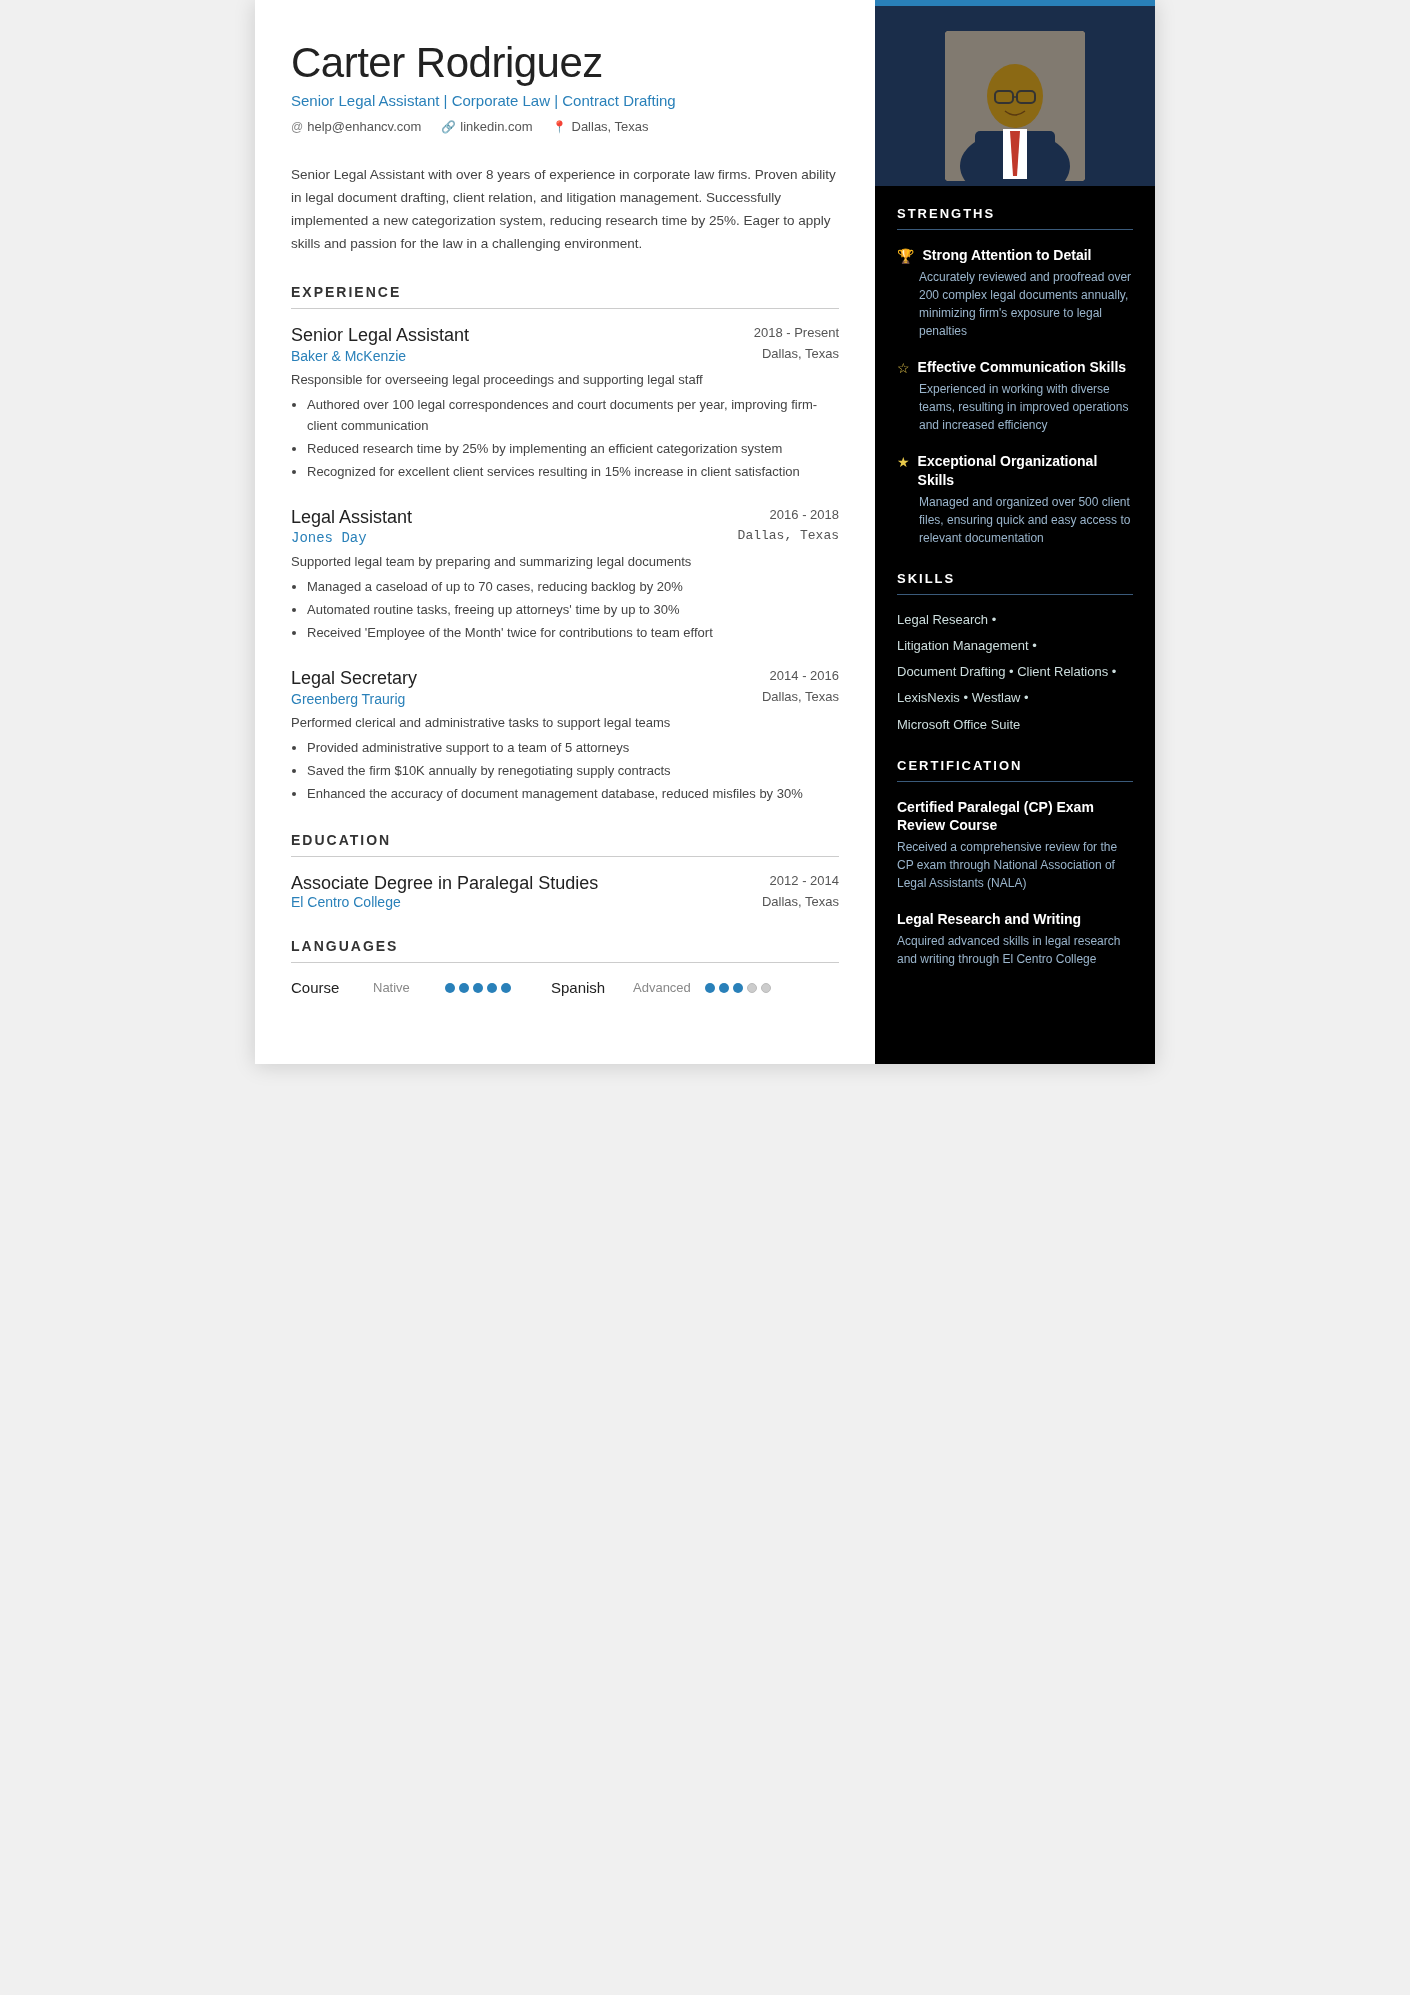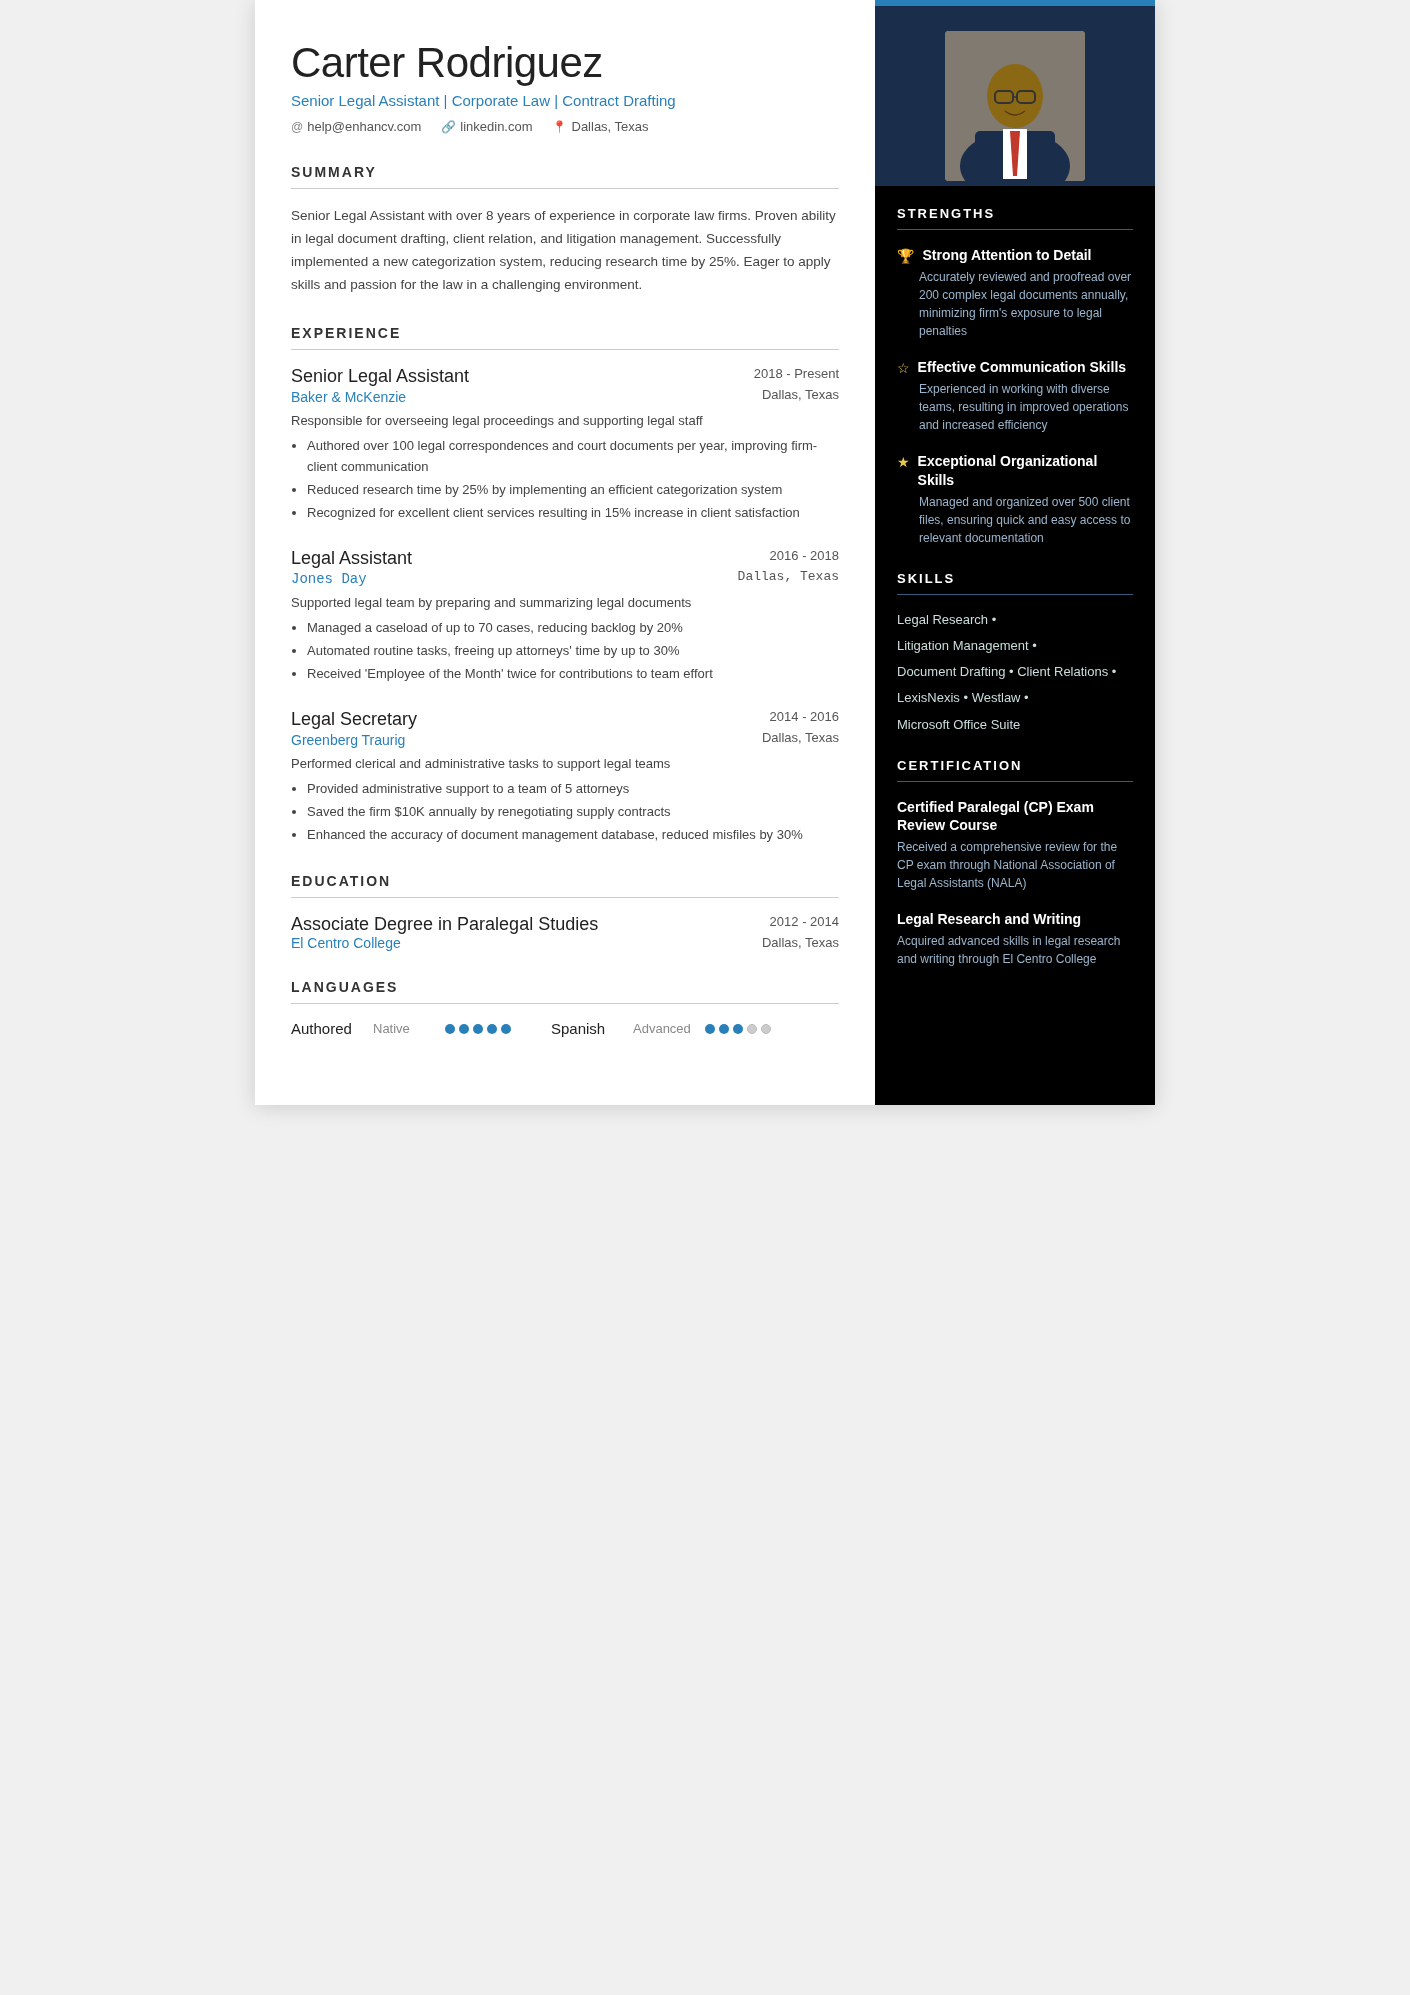--- a/index.html
+++ b/index.html
@@ -279,21 +279,20 @@
           <span>linkedin.com</span>
         </div>
         <div class="contact-item">
           <span class="contact-icon">📍</span>
           <span>Dallas, Texas</span>
         </div>
       </div>
     </div>
 
     <div class="section">
-      <div class="section-title">SUMMARY</div>
       <p class="summary-text">Senior Legal Assistant with over 8 years of experience in corporate law firms. Proven ability in legal document drafting, client relation, and litigation management. Successfully implemented a new categorization system, reducing research time by 25%. Eager to apply skills and passion for the law in a challenging environment.</p>
     </div>
 
     <div class="section">
       <div class="section-title">EXPERIENCE</div>
 
       <div class="exp-entry">
         <div class="exp-header">
           <div class="exp-title">Senior Legal Assistant</div>
           <div class="exp-dates">2018 - Present</div>
@@ -356,21 +355,21 @@
           <div class="edu-school">El Centro College</div>
           <div class="exp-location">Dallas, Texas</div>
         </div>
       </div>
     </div>
 
     <div class="section">
       <div class="section-title">LANGUAGES</div>
       <div class="lang-row">
         <div class="lang-item">
-          <span class="lang-name">Authored</span>
+          <span class="lang-name">Course</span>
           <span class="lang-level">Native</span>
           <div class="lang-dots">
             <div class="dot dot-filled"></div>
             <div class="dot dot-filled"></div>
             <div class="dot dot-filled"></div>
             <div class="dot dot-filled"></div>
             <div class="dot dot-filled"></div>
           </div>
         </div>
         <div class="lang-item">

